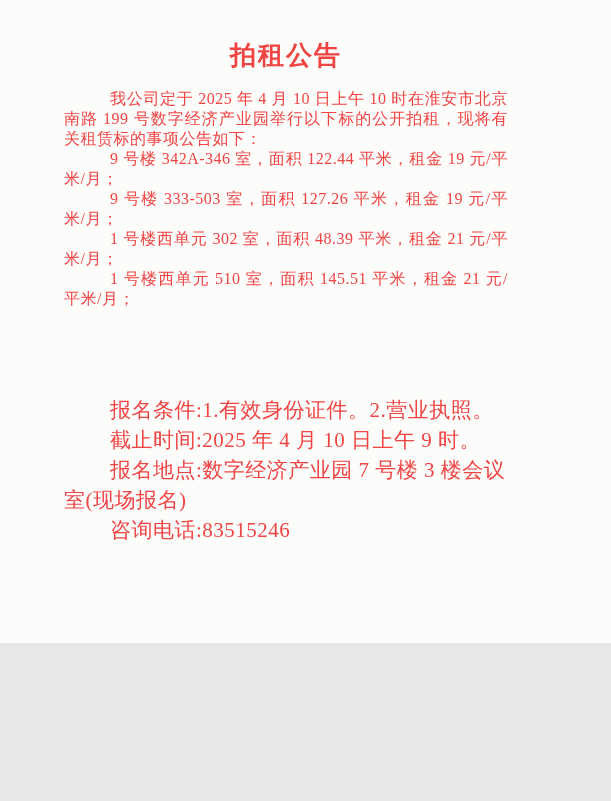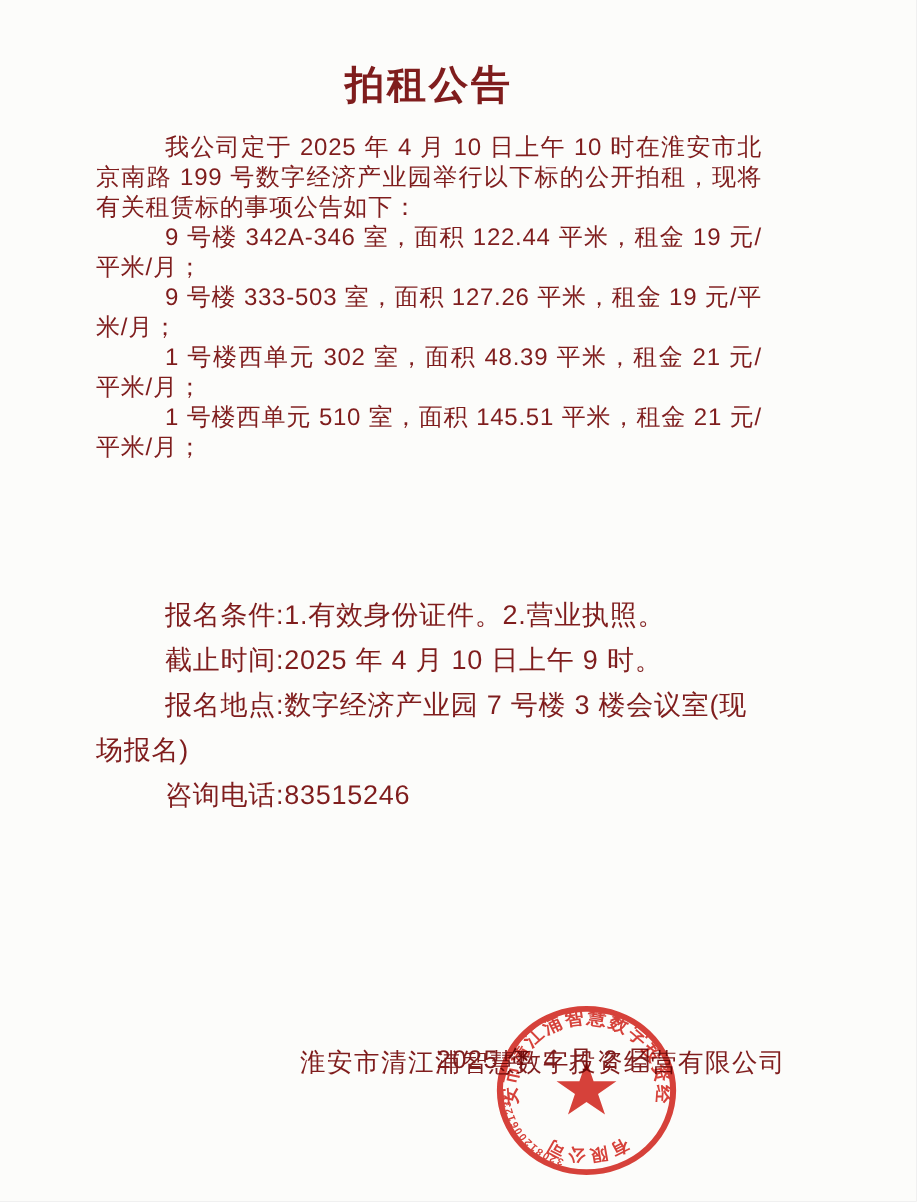--- a/index.html
+++ b/index.html
@@ -1,23 +1,23 @@
 <!DOCTYPE html>
 <html><head>
 <meta charset="utf-8">
 <style>
   html,body{margin:0;padding:0;background:#e8e8e8;}
   .page{
     position:relative;
-    width:611px;height:801px;
+    width:611px;height:643px;
     margin:0 auto;
     background:#fcfcfa;
     overflow:hidden;
-    font-family:Liberation Sans, sans-serif;
-    color:#7f1d1d;
+    font-family:Liberation Serif, serif;
+    color:#ef4444;
   }
   .content{
     position:absolute;left:64px;top:40px;width:444px;
   }
   .doc-title{
     margin:0 0 17px 0;
     text-align:center;
     font-size:26px;
     font-weight:bold;
     letter-spacing:2px;
@@ -27,21 +27,21 @@
     margin:0;
     font-size:16px;
     line-height:20px;
     text-indent:46px;
     text-align:justify;
     letter-spacing:0.5px;
   }
   .info-block{margin-top:86px;}
   .info-line{
     margin:0;
-    font-size:18px;
+    font-size:21px;
     line-height:30px;
     text-indent:46px;
     letter-spacing:0.5px;
   }
   .sig-company{
     position:absolute;left:200px;top:697px;
     font-size:17px;letter-spacing:1px;white-space:nowrap;
   }
   .sig-date{
     position:absolute;left:291px;top:695px;

